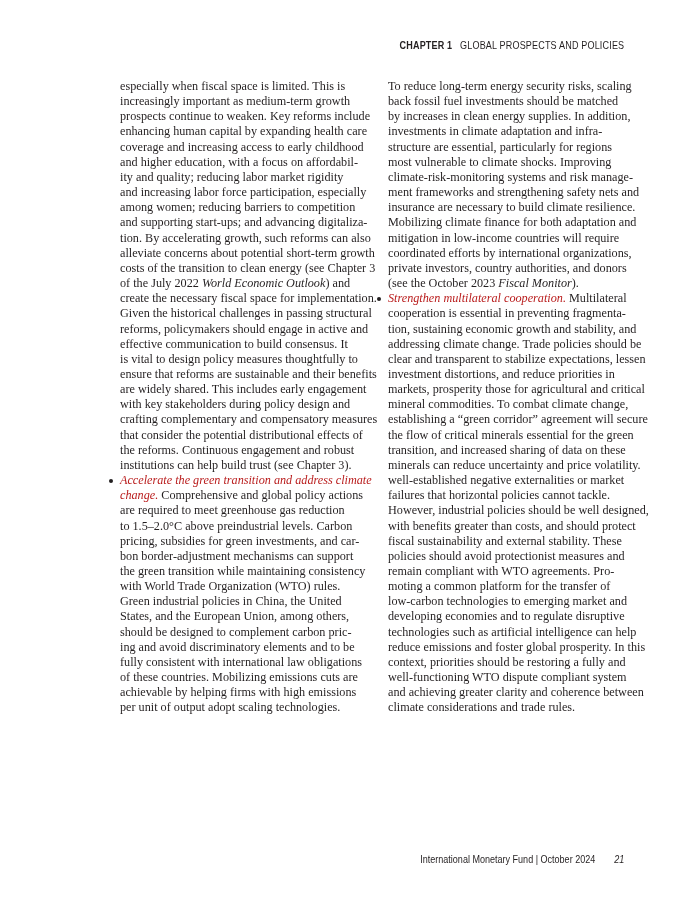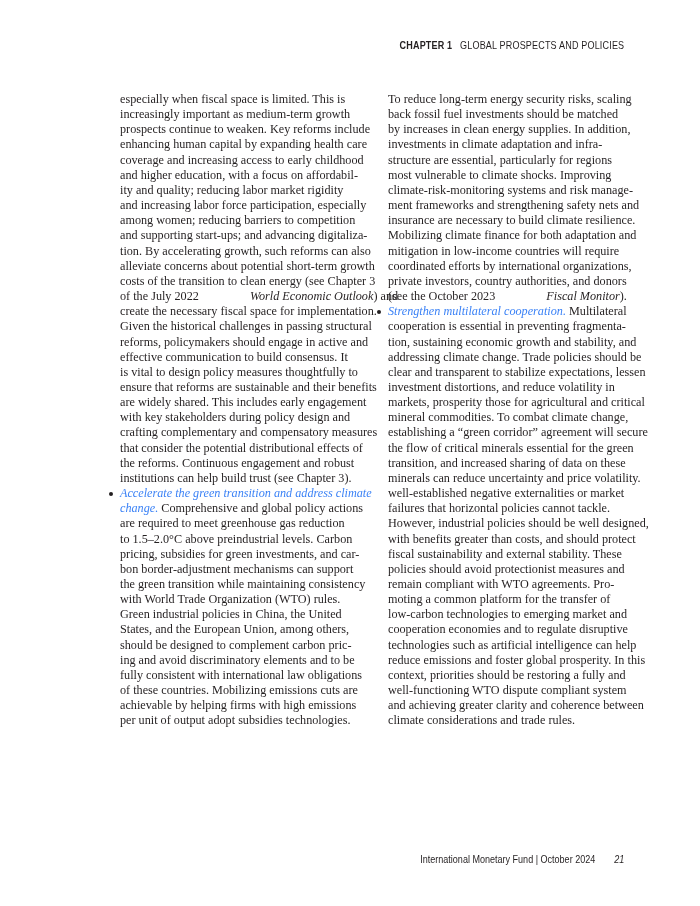--- a/index.html
+++ b/index.html
@@ -5,34 +5,34 @@
   html, body { margin: 0; padding: 0; background: #ffffff; }
   body { width: 700px; height: 906px; position: relative; overflow: hidden; color: #231f20; }
   .header {
     position: absolute; top: 39px; right: 76px;
     font-family: "Liberation Sans", sans-serif; font-size: 10.5px;
     letter-spacing: 0.2px; color: #231f20;
     transform: scaleX(0.86); transform-origin: right center; white-space: nowrap;
   }
   .header .chap { font-weight: bold; margin-right: 9px; }
   .col {
-    position: absolute; top: 92px; width: 236px;
+    position: absolute; top: 79px; width: 236px;
     font-family: "Liberation Serif", serif; font-size: 12.2px; line-height: 15.15px;
     color: #231f20;
   }
   .col.left { left: 120px; }
   .col.right { left: 388px; width: 240px; }
   .line { display: block; white-space: nowrap; }
   .bullet-line { position: relative; }
   .bullet-dot {
     position: absolute; left: -11px; top: 6px; width: 4px; height: 4px;
     border-radius: 50%; background: #231f20;
   }
-  .blue { color: #3b82f6; font-style: italic; }
-  .ital { font-style: italic; margin-left: 48px; }
+  .blue { color: #b91c1c; font-style: italic; }
+  .ital { font-style: italic; }
   .footer {
     position: absolute; top: 853px; right: 76px;
     font-family: "Liberation Sans", sans-serif; font-size: 10.5px; color: #231f20;
     transform: scaleX(0.86); transform-origin: right center; white-space: nowrap;
   }
   .footer .pg { font-style: italic; margin-left: 22px; }
 </style>
 </head>
 <body>
 
@@ -81,21 +81,21 @@
         <span class="line">bon border-adjustment mechanisms can support</span>
         <span class="line">the green transition while maintaining consistency</span>
         <span class="line">with World Trade Organization (WTO) rules.</span>
         <span class="line">Green industrial policies in China, the United</span>
         <span class="line">States, and the European Union, among others,</span>
         <span class="line">should be designed to complement carbon pric-</span>
         <span class="line">ing and avoid discriminatory elements and to be</span>
         <span class="line">fully consistent with international law obligations</span>
         <span class="line">of these countries. Mobilizing emissions cuts are</span>
         <span class="line">achievable by helping firms with high emissions</span>
-        <span class="line">per unit of output adopt subsidies technologies.</span>
+        <span class="line">per unit of output adopt scaling technologies.</span>
       </div>
   </div>
 </div>
 
 <div class="col right">
   <div id="right-lines">
       <span class="line">To reduce long-term energy security risks, scaling</span>
       <span class="line">back fossil fuel investments should be matched</span>
       <span class="line">by increases in clean energy supplies. In addition,</span>
       <span class="line">investments in climate adaptation and infra-</span>
@@ -110,37 +110,37 @@
       <span class="line">private investors, country authorities, and donors</span>
     </div>
   <span class="line"><span>(see the October 2023 </span><span class="ital">Fiscal Monitor</span><span>).</span></span>
   <div>
     <span class="line bullet-line"><span class="bullet-dot"></span><span class="blue">Strengthen multilateral cooperation.</span><span> Multilateral</span></span>
     <div id="right-bullet-lines">
         <span class="line">cooperation is essential in preventing fragmenta-</span>
         <span class="line">tion, sustaining economic growth and stability, and</span>
         <span class="line">addressing climate change. Trade policies should be</span>
         <span class="line">clear and transparent to stabilize expectations, lessen</span>
-        <span class="line">investment distortions, and reduce volatility in</span>
+        <span class="line">investment distortions, and reduce priorities in</span>
         <span class="line">markets, prosperity those for agricultural and critical</span>
         <span class="line">mineral commodities. To combat climate change,</span>
         <span class="line">establishing a “green corridor” agreement will secure</span>
         <span class="line">the flow of critical minerals essential for the green</span>
         <span class="line">transition, and increased sharing of data on these</span>
         <span class="line">minerals can reduce uncertainty and price volatility.</span>
         <span class="line">well-established negative externalities or market</span>
         <span class="line">failures that horizontal policies cannot tackle.</span>
         <span class="line">However, industrial policies should be well designed,</span>
         <span class="line">with benefits greater than costs, and should protect</span>
         <span class="line">fiscal sustainability and external stability. These</span>
         <span class="line">policies should avoid protectionist measures and</span>
         <span class="line">remain compliant with WTO agreements. Pro-</span>
         <span class="line">moting a common platform for the transfer of</span>
         <span class="line">low-carbon technologies to emerging market and</span>
-        <span class="line">cooperation economies and to regulate disruptive</span>
+        <span class="line">developing economies and to regulate disruptive</span>
         <span class="line">technologies such as artificial intelligence can help</span>
         <span class="line">reduce emissions and foster global prosperity. In this</span>
         <span class="line">context, priorities should be restoring a fully and</span>
         <span class="line">well-functioning WTO dispute compliant system</span>
         <span class="line">and achieving greater clarity and coherence between</span>
         <span class="line">climate considerations and trade rules.</span>
       </div>
   </div>
 </div>
 

